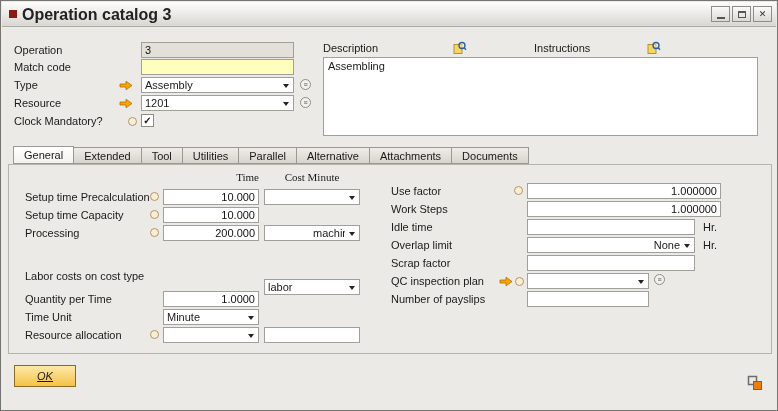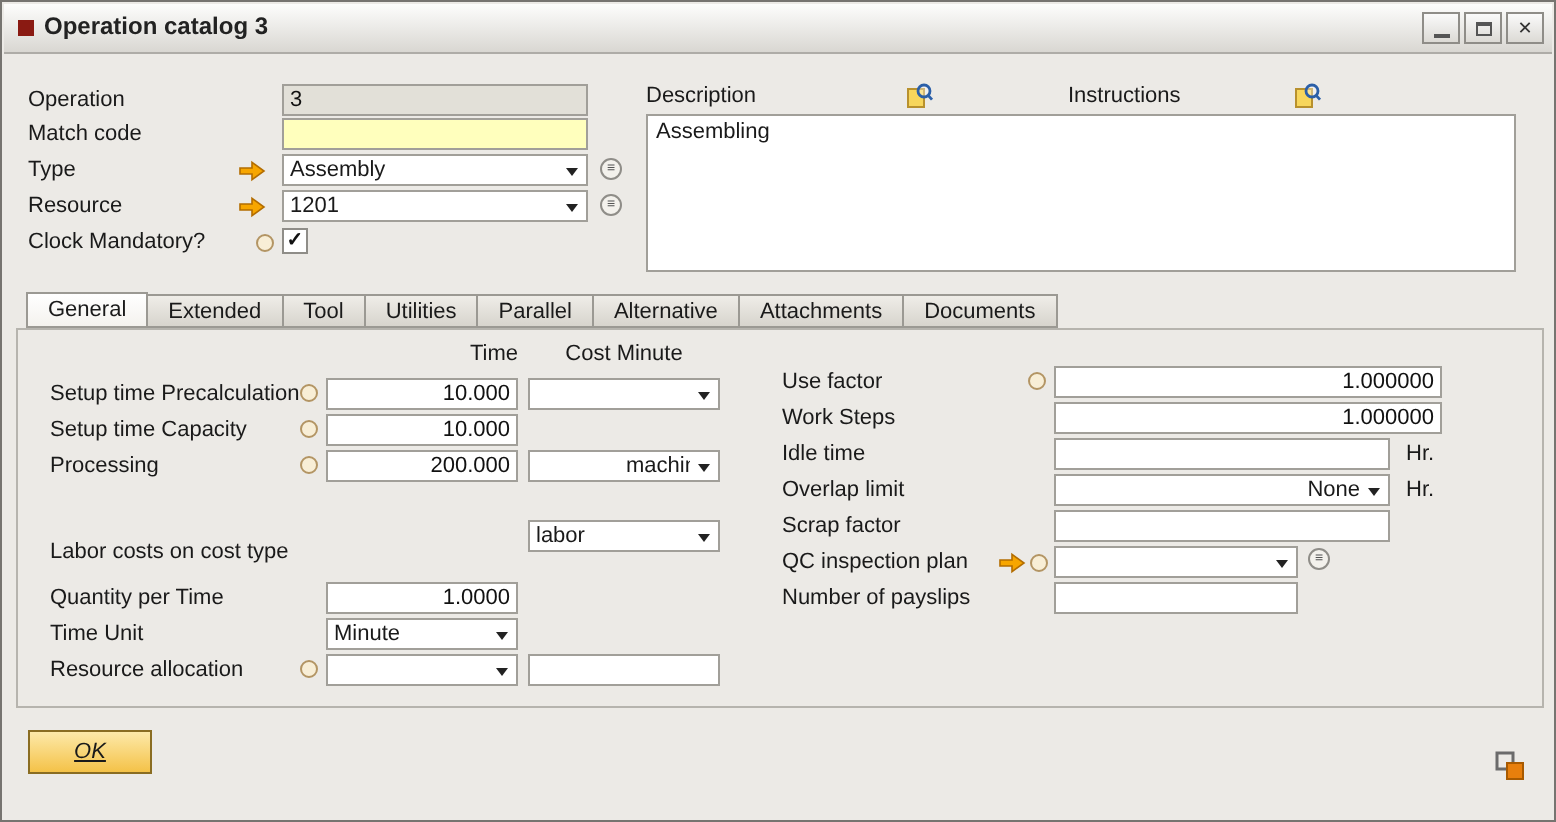--- a/index.html
+++ b/index.html
@@ -2,21 +2,21 @@
 <html><head>
 <meta charset="utf-8">
 <style>
   html,body{margin:0;padding:0;background:#ffffff;}
   .window{position:relative;width:778px;height:411px;box-sizing:border-box;
           font-family:"Liberation Sans",sans-serif;font-size:11px;color:#1a1a1a;
           background:#eceae6;border:1px solid #767470;overflow:hidden;}
   .titlebar{position:absolute;left:1px;top:1px;right:1px;height:24px;
             background:linear-gradient(#fdfdfc,#d9d7d2);border-bottom:1px solid #aeaca7;}
   .app-icon{position:absolute;left:7px;top:8px;width:8px;height:8px;background:#8a1a12;}
-  .title{position:absolute;left:20px;top:4px;font-weight:bold;font-size:12px;color:#222;white-space:nowrap;}
+  .title{position:absolute;left:20px;top:4px;font-weight:bold;font-size:16px;color:#222;white-space:nowrap;}
   .winbtns{position:absolute;right:4px;top:4px;display:flex;gap:2px;}
   .winbtn{width:19px;height:16px;background:linear-gradient(#fafafa,#dcdad5);border:1px solid #8f8d88;
           box-sizing:border-box;display:flex;align-items:center;justify-content:center;
           font-size:9px;color:#333;line-height:1;}
   .glyph-min{width:8px;height:2px;background:#555;margin-top:8px;}
   .glyph-max{width:8px;height:7px;border:1px solid #555;border-top-width:2px;box-sizing:border-box;}
 
   .lbl{position:absolute;white-space:nowrap;}
   .fld{position:absolute;height:16px;box-sizing:border-box;border:1px solid #a19f99;background:#fff;
        font:11px "Liberation Sans",sans-serif;padding:0 3px;color:#111;outline:none;}
@@ -40,21 +40,21 @@
             box-sizing:border-box;font-size:10px;line-height:11px;text-align:center;font-weight:bold;color:#111;}
   .textarea{position:absolute;left:322px;top:56px;width:435px;height:79px;background:#fff;
             border:1px solid #a19f99;box-sizing:border-box;padding:2px 4px;}
 
   .tabs{position:absolute;left:12px;top:146px;display:flex;z-index:3;}
   .tab{height:17px;line-height:16px;padding:0 10px;background:linear-gradient(#efede8,#d7d4cd);
        border:1px solid #9b9993;border-left:none;box-sizing:border-box;cursor:default;white-space:nowrap;}
   .tab:first-child{border-left:1px solid #9b9993;}
   .tab.active{background:linear-gradient(#ffffff,#f4f2ee);height:18px;margin-top:-1px;z-index:4;}
   .panel{position:absolute;left:7px;top:163px;width:764px;height:190px;border:1px solid #b6b4ae;box-sizing:border-box;}
-  .colhdr{position:absolute;color:#1a1a1a;}
+  .colhdr{position:absolute;color:#1a1a1a;font-family:Liberation Serif, serif;}
 
   .btn{position:absolute;height:22px;box-sizing:border-box;text-align:center;cursor:default;}
   .btn .lab{display:block;line-height:20px;}
   .btn-ok{left:13px;top:364px;width:62px;background:linear-gradient(#fde9a9,#f4c248);border:1px solid #8a6d22;}
   .btn-ok .lab{text-decoration:underline;font-style:italic;}
   .btn-cancel{left:85px;top:364px;width:68px;background:linear-gradient(#faf4e1,#ecdfb6);border:1px solid #a4977a;}
   .btn-cancel .lab::first-letter{text-decoration:underline;}
   .resize-ico{position:absolute;left:746px;top:374px;width:16px;height:16px;}
 </style>
 </head>
@@ -161,21 +161,21 @@
 
   <span class="lbl" style="left:24px;top:226px;">Processing</span>
   <span class="circle-ico" style="left:149px;top:227px;"></span>
   <input class="fld num" style="left: 162px; top: 224px; width: 96px;" readonly="" value="200.000">
   <span class="combo" style="left:263px;top:224px;width:96px;padding-left:48px;">
     <span class="txt">machine</span>
     <span class="arr"></span>
   </span>
 
   <span class="lbl" style="left:24px;top:269px;">Labor costs on cost type</span>
-  <span class="combo" style="left:263px;top:259px;width:96px;">
+  <span class="combo" style="left:263px;top:278px;width:96px;">
     <span class="txt">labor</span>
     <span class="arr"></span>
   </span>
 
   <span class="lbl" style="left:24px;top:292px;">Quantity per Time</span>
   <input class="fld num" style="left: 162px; top: 290px; width: 96px;" readonly="" value="1.0000">
 
   <span class="lbl" style="left:24px;top:310px;">Time Unit</span>
   <span class="combo" style="left:162px;top:308px;width:96px;">
     <span class="txt">Minute</span>

